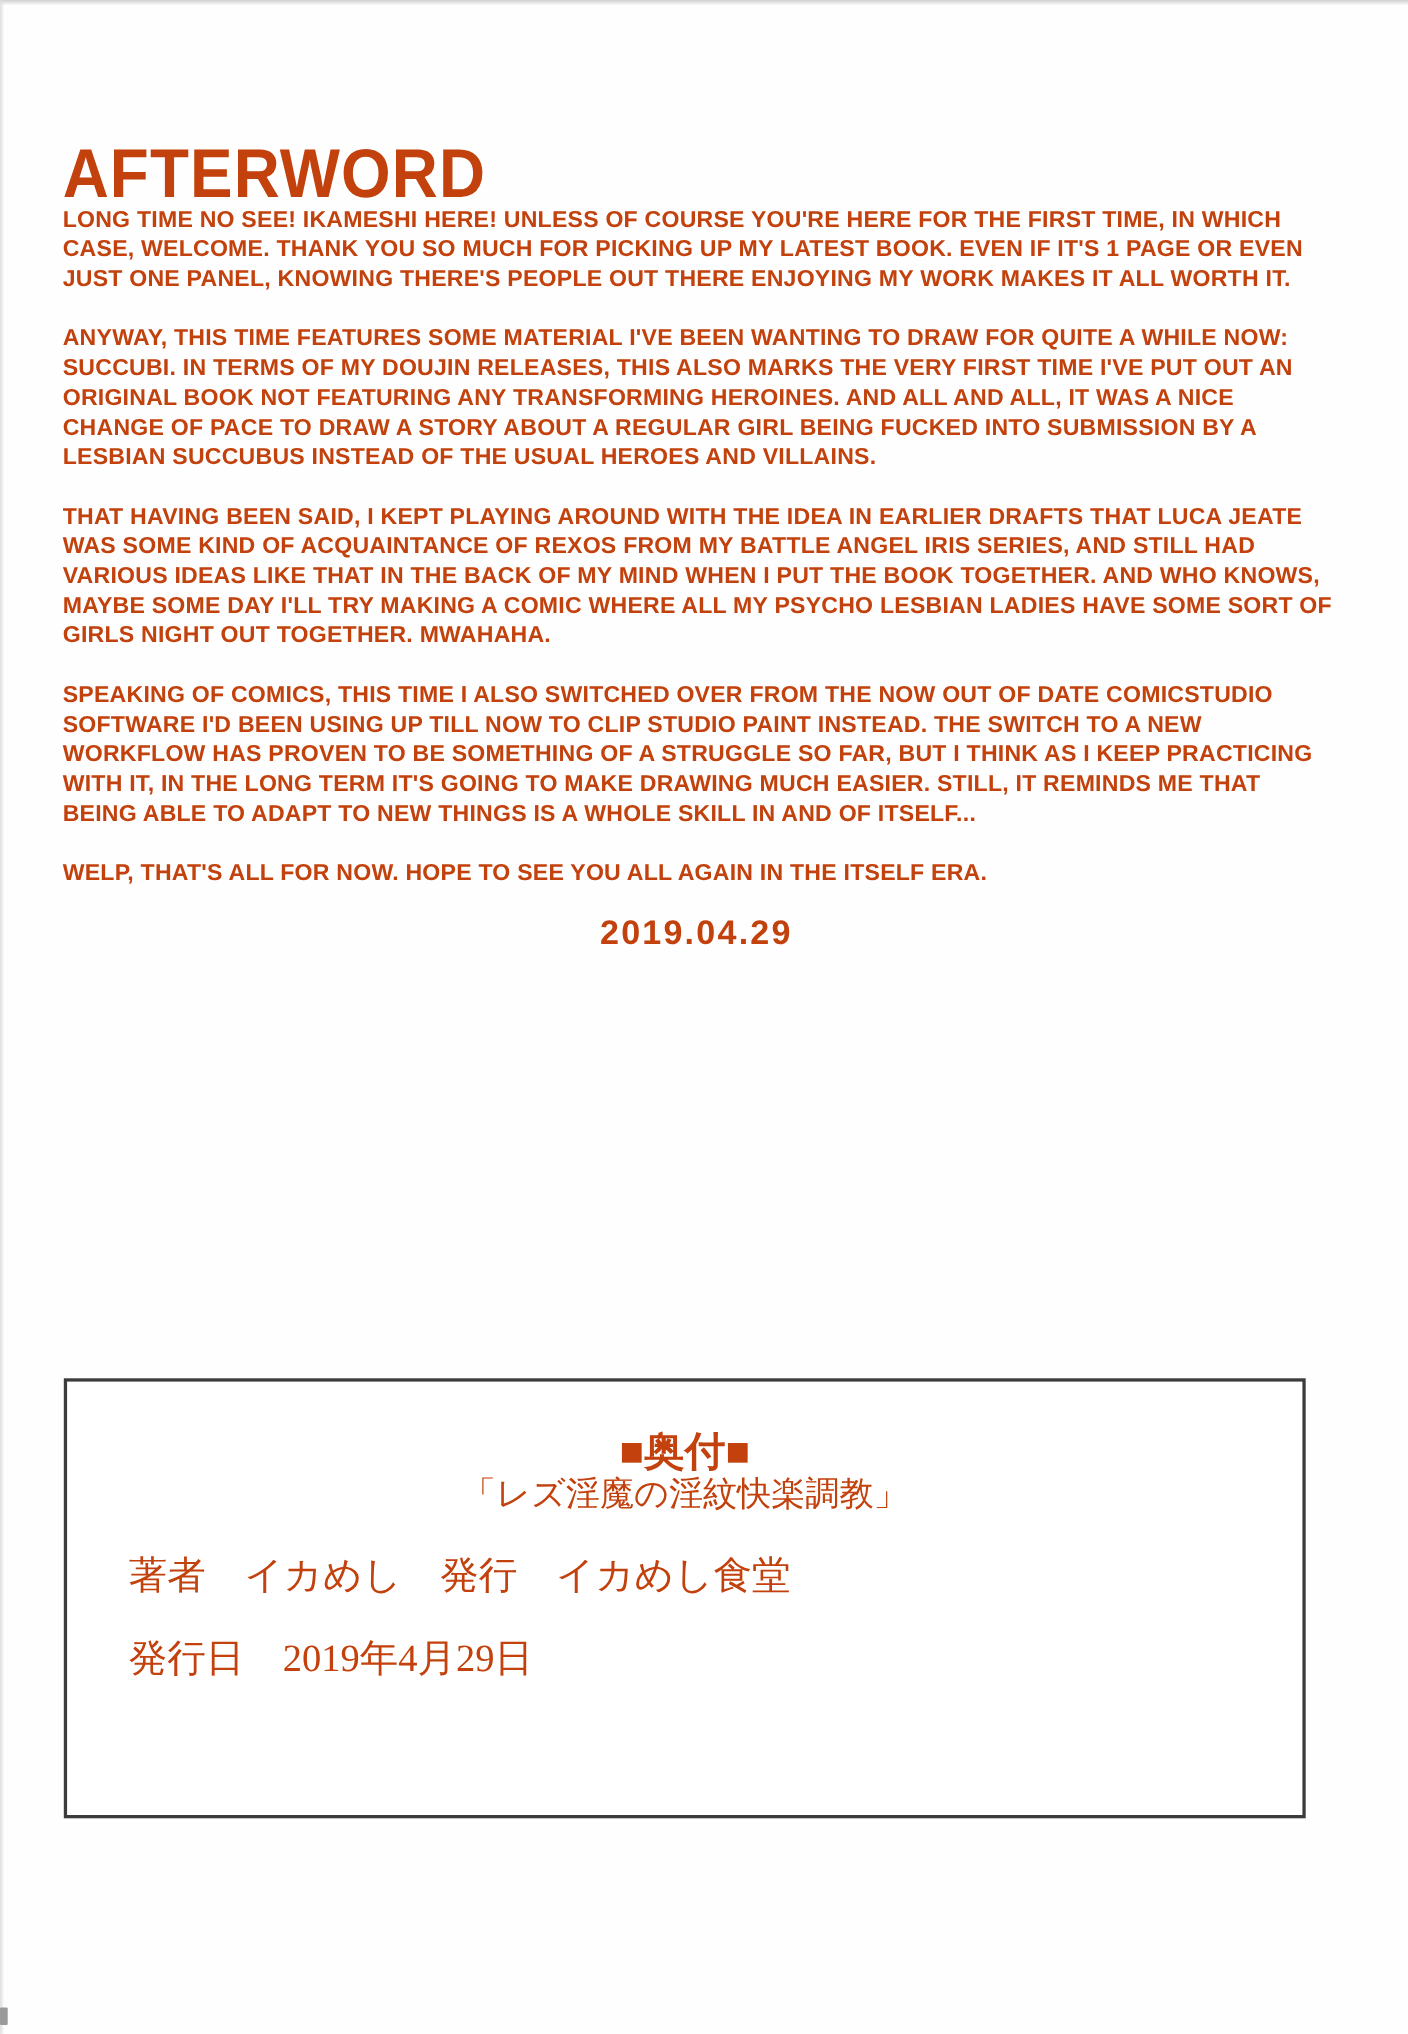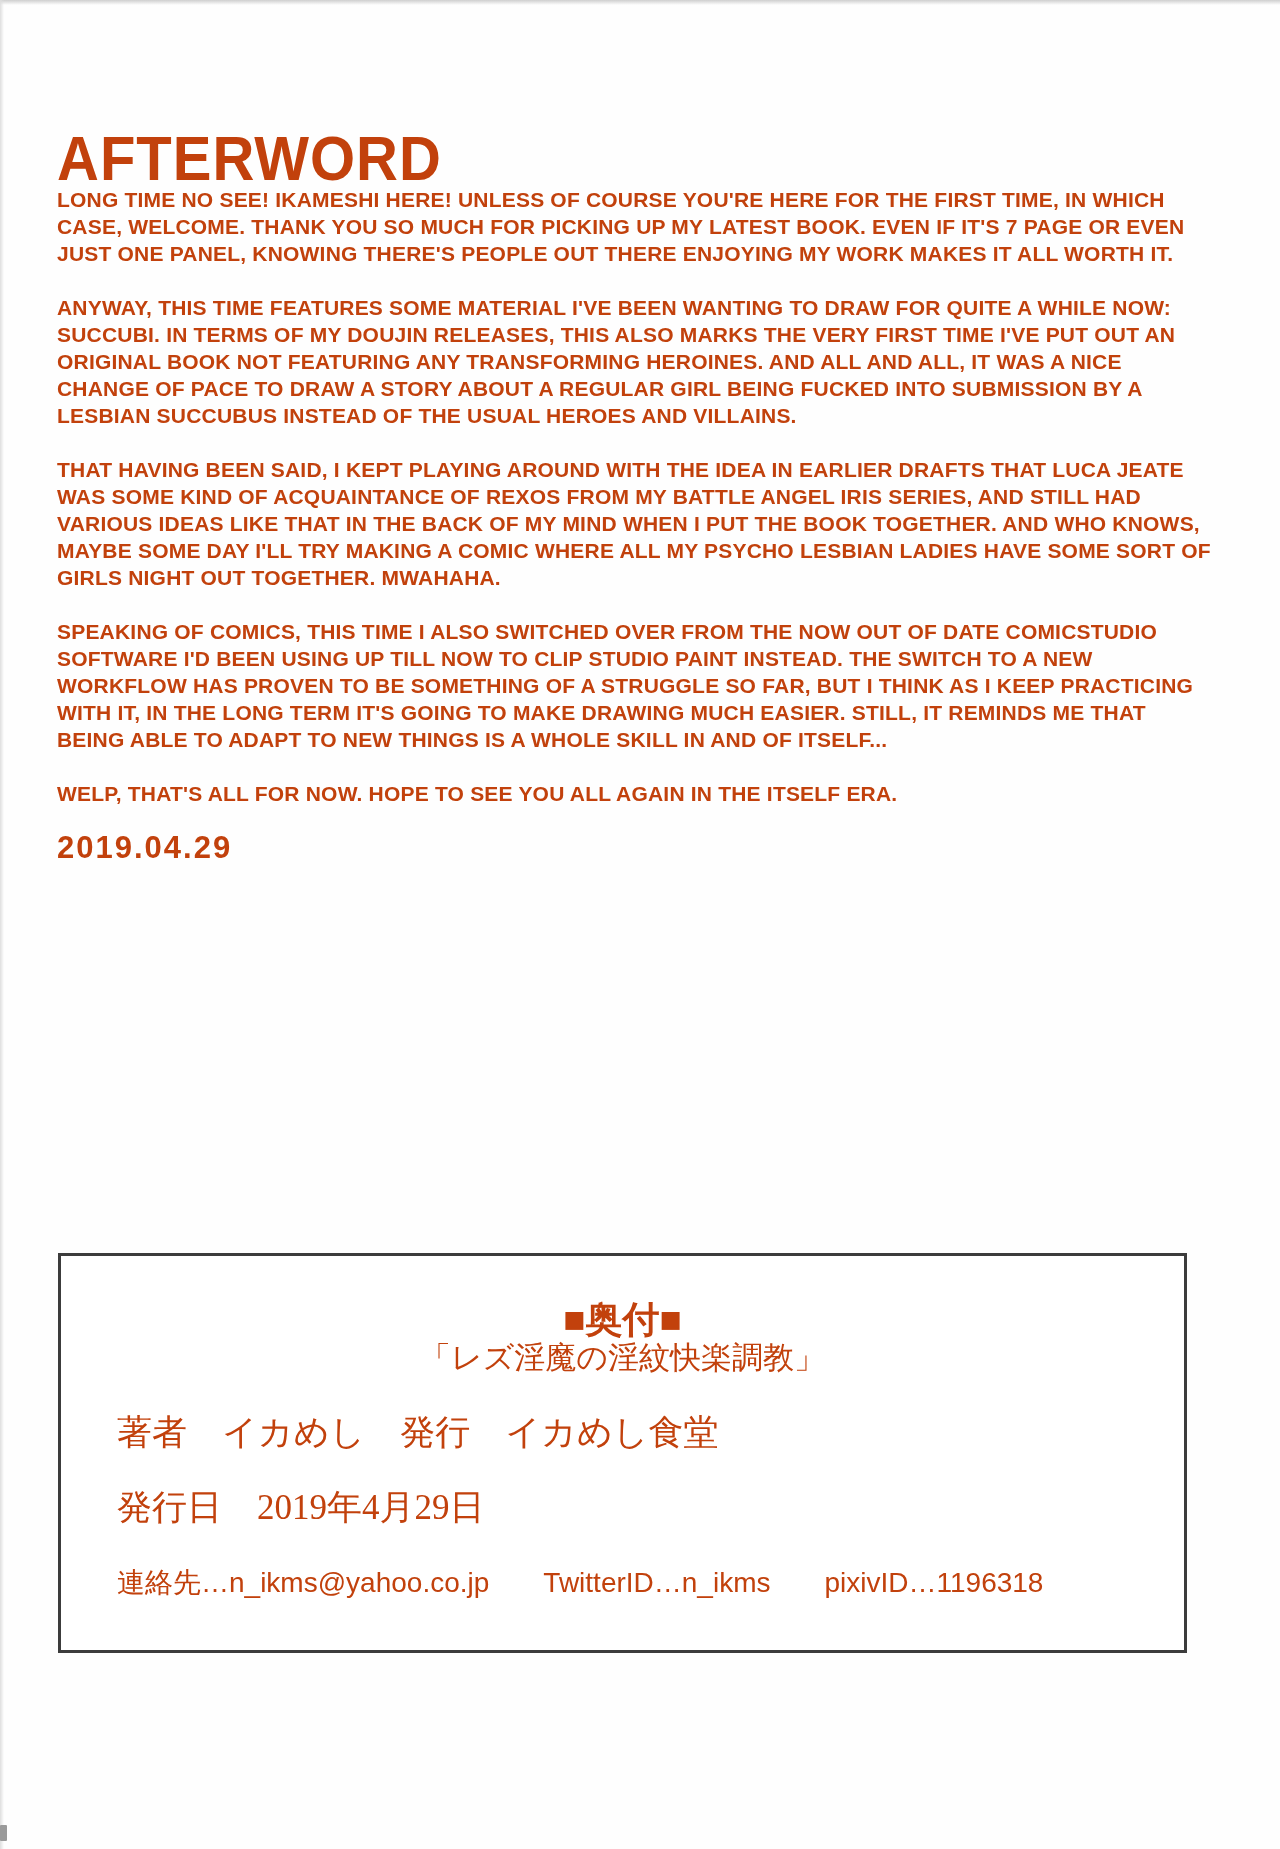--- a/index.html
+++ b/index.html
@@ -57,21 +57,21 @@
     font-family: "Liberation Sans", "DejaVu Sans", sans-serif;
     font-weight: 700;
     font-size: 21px;
     line-height: 27px;
     letter-spacing: 0.2px;
   }
   .afterword-body p {
     margin: 0 0 27px 0;
   }
   .signoff-date {
-    text-align: left;
+    text-align: center;
     padding-right: 6px;
     font-size: 31px;
     letter-spacing: 2px;
     margin-top: 14px;
     font-weight: 700;
   }
 
   
   .colophon {
     position: absolute;
@@ -120,34 +120,29 @@
 <body>
 
 <div class="page">
   <div class="scan-edge-top"></div>
   <div class="scan-edge-left"></div>
   <div class="scan-mark-bottom-left"></div>
 
   <h1 class="afterword-title">AFTERWORD</h1>
 
   <div class="afterword-body">
-    <p>LONG TIME NO SEE! IKAMESHI HERE! UNLESS OF COURSE YOU'RE HERE FOR THE FIRST TIME, IN WHICH CASE, WELCOME. THANK YOU SO MUCH FOR PICKING UP MY LATEST BOOK. EVEN IF IT'S 7 PAGE OR EVEN JUST ONE PANEL, KNOWING THERE'S PEOPLE OUT THERE ENJOYING MY WORK MAKES IT ALL WORTH IT.</p>
+    <p>LONG TIME NO SEE! IKAMESHI HERE! UNLESS OF COURSE YOU'RE HERE FOR THE FIRST TIME, IN WHICH CASE, WELCOME. THANK YOU SO MUCH FOR PICKING UP MY LATEST BOOK. EVEN IF IT'S 1 PAGE OR EVEN JUST ONE PANEL, KNOWING THERE'S PEOPLE OUT THERE ENJOYING MY WORK MAKES IT ALL WORTH IT.</p>
     <p>ANYWAY, THIS TIME FEATURES SOME MATERIAL I'VE BEEN WANTING TO DRAW FOR QUITE A WHILE NOW: SUCCUBI. IN TERMS OF MY DOUJIN RELEASES, THIS ALSO MARKS THE VERY FIRST TIME I'VE PUT OUT AN ORIGINAL BOOK NOT FEATURING ANY TRANSFORMING HEROINES. AND ALL AND ALL, IT WAS A NICE CHANGE OF PACE TO DRAW A STORY ABOUT A REGULAR GIRL BEING FUCKED INTO SUBMISSION BY A LESBIAN SUCCUBUS INSTEAD OF THE USUAL HEROES AND VILLAINS.</p>
     <p>THAT HAVING BEEN SAID, I KEPT PLAYING AROUND WITH THE IDEA IN EARLIER DRAFTS THAT LUCA JEATE WAS SOME KIND OF ACQUAINTANCE OF REXOS FROM MY BATTLE ANGEL IRIS SERIES, AND STILL HAD VARIOUS IDEAS LIKE THAT IN THE BACK OF MY MIND WHEN I PUT THE BOOK TOGETHER. AND WHO KNOWS, MAYBE SOME DAY I'LL TRY MAKING A COMIC WHERE ALL MY PSYCHO LESBIAN LADIES HAVE SOME SORT OF GIRLS NIGHT OUT TOGETHER. MWAHAHA.</p>
     <p>SPEAKING OF COMICS, THIS TIME I ALSO SWITCHED OVER FROM THE NOW OUT OF DATE COMICSTUDIO SOFTWARE I'D BEEN USING UP TILL NOW TO CLIP STUDIO PAINT INSTEAD. THE SWITCH TO A NEW WORKFLOW HAS PROVEN TO BE SOMETHING OF A STRUGGLE SO FAR, BUT I THINK AS I KEEP PRACTICING WITH IT, IN THE LONG TERM IT'S GOING TO MAKE DRAWING MUCH EASIER. STILL, IT REMINDS ME THAT BEING ABLE TO ADAPT TO NEW THINGS IS A WHOLE SKILL IN AND OF ITSELF...</p>
     <p>WELP, THAT'S ALL FOR NOW. HOPE TO SEE YOU ALL AGAIN IN THE ITSELF ERA.</p>
     <div class="signoff-date">2019.04.29</div>
   </div>
 
   <div class="colophon">
     <div class="colophon-heading">■奥付■</div>
     <div class="colophon-book-title">「レズ淫魔の淫紋快楽調教」</div>
     <div class="colophon-rows">
       <div class="col-row">著者　イカめし　発行　イカめし食堂</div>
       <div class="col-row">発行日　2019年4月29日</div>
     </div>
-    <div class="colophon-contact">
-      <span>連絡先…n_ikms@yahoo.co.jp</span>
-      <span>TwitterID…n_ikms</span>
-      <span>pixivID…1196318</span>
-    </div>
   </div>
 </div>
 
 </body></html>

